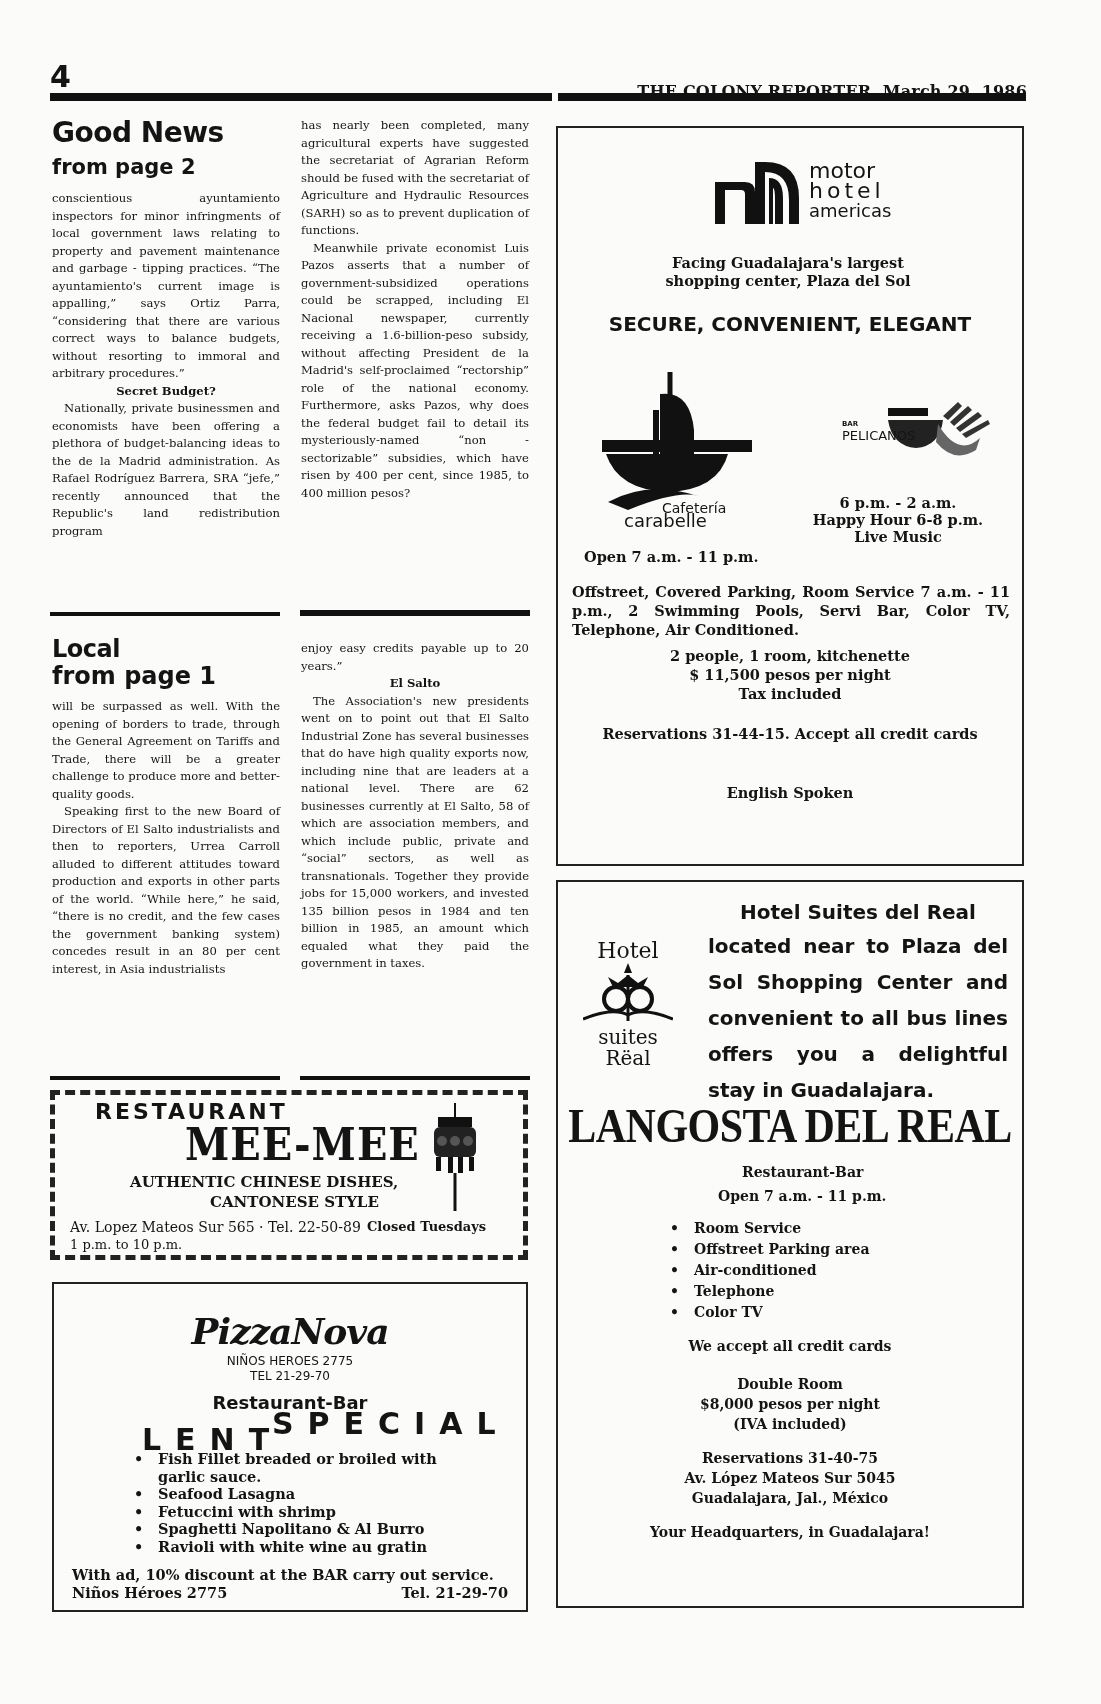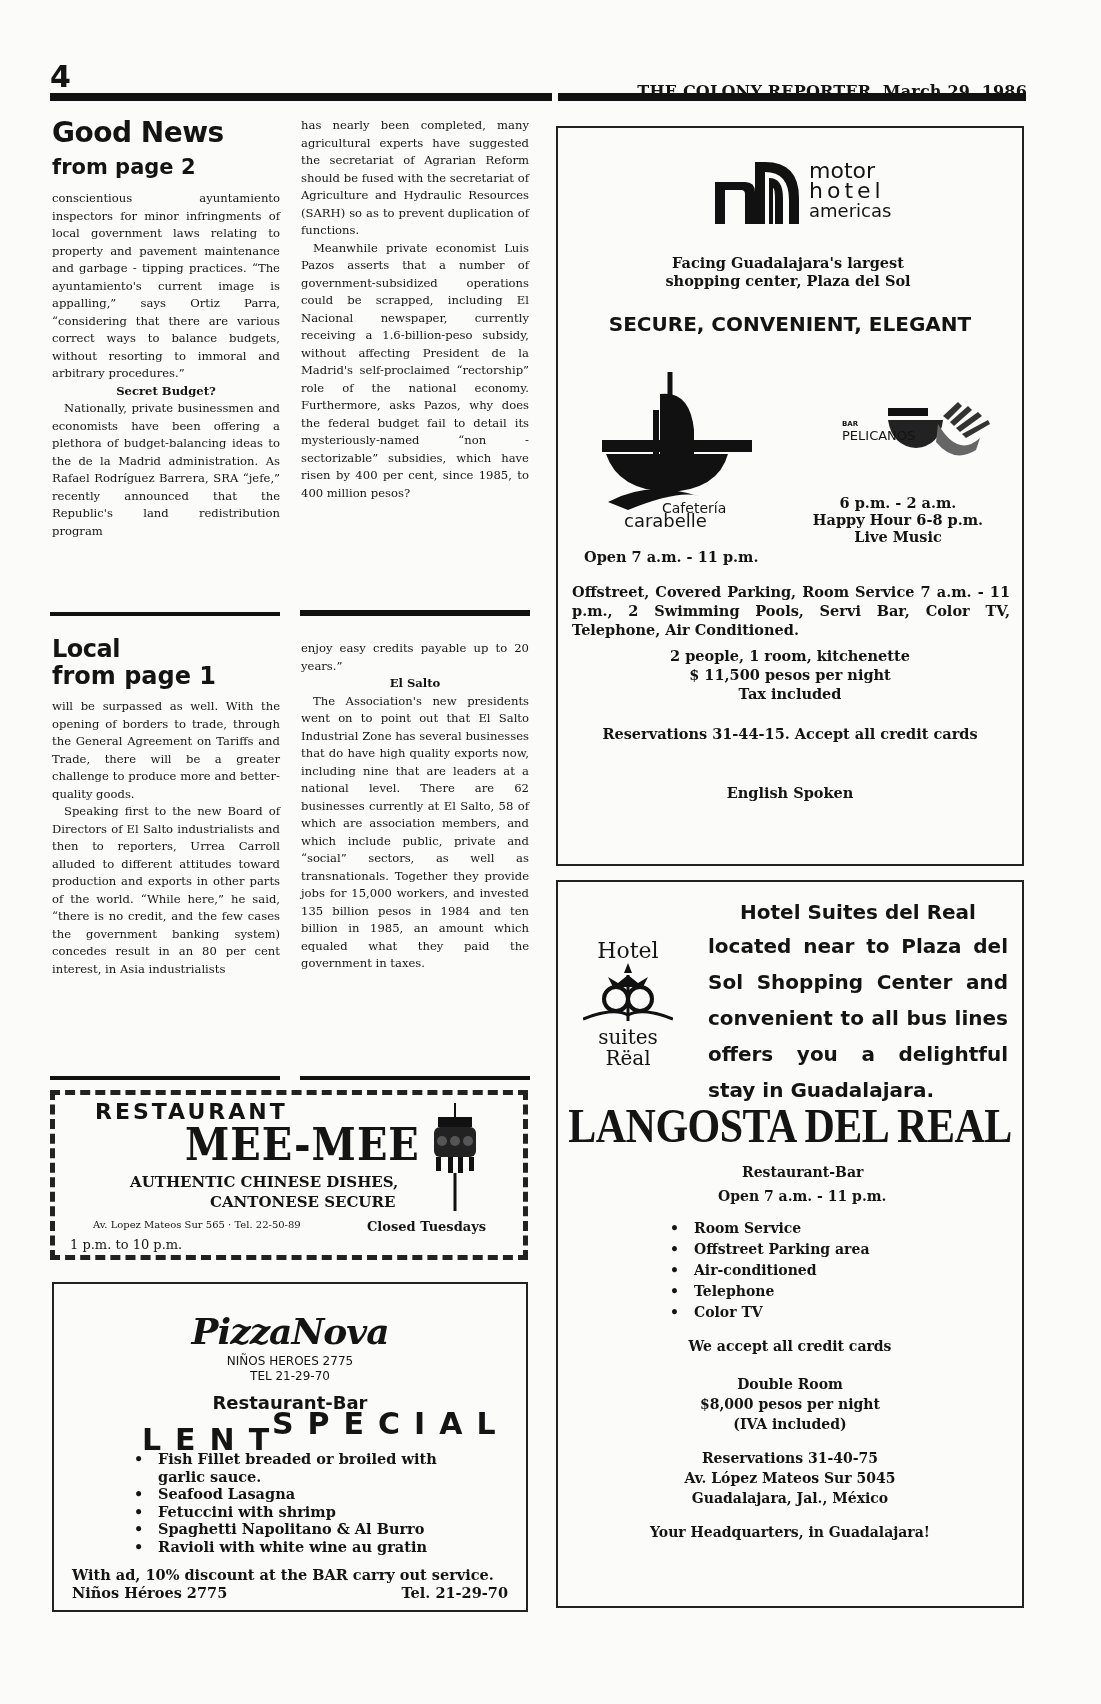--- a/index.html
+++ b/index.html
@@ -79,22 +79,22 @@
   <p class="ind">The Association's new presidents went on to point out that El Salto Industrial Zone has several businesses that do have high quality exports now, including nine that are leaders at a national level. There are 62 businesses currently at El Salto, 58 of which are association members, and which include public, private and “social” sectors, as well as transnationals. Together they provide jobs for 15,000 workers, and invested 135 billion pesos in 1984 and ten billion in 1985, an amount which equaled what they paid the government in taxes.</p>
 </div>
 
 <div class="thick-rule" style="left:50px; top:1076px; width:230px; height:4px;"></div>
 <div class="thick-rule" style="left:300px; top:1076px; width:230px; height:4px;"></div>
 
 <div class="box mm-box" style="left:50px; top:1090px; width:478px; height:170px;">
   <div class="abs sans-b" style="left:40px; top:4px; font-size:22px; letter-spacing:3px;">RESTAURANT</div>
   <div class="abs mee" style="left:130px; top:26px;">MEE-MEE</div>
   <div class="abs serif-b" style="left:75px; top:78px; font-size:15px;">AUTHENTIC CHINESE DISHES,</div>
-  <div class="abs serif-b" style="left:155px; top:98px; font-size:15px;">CANTONESE SECURE</div>
-  <div class="abs" style="left:15px; top:124px; font-size:10px; font-family:'DejaVu Serif',serif;margin-left:23px;">Av. Lopez Mateos Sur 565  · Tel. 22-50-89</div>
+  <div class="abs serif-b" style="left:155px; top:98px; font-size:15px;">CANTONESE STYLE</div>
+  <div class="abs" style="left:15px; top:124px; font-size:14px; font-family:'DejaVu Serif',serif;">Av. Lopez Mateos Sur 565  · Tel. 22-50-89</div>
   <div class="abs serif-b" style="left:312px; top:124px; font-size:13px;">Closed Tuesdays</div>
   <div class="abs" style="left:15px; top:142px; font-size:13px; font-family:'DejaVu Serif',serif;">1 p.m. to 10 p.m.</div>
   <svg class="abs" style="left:375px; top:8px;" width="50" height="108" viewBox="0 0 50 108">
     <line x1="25" y1="0" x2="25" y2="14" stroke="#111" stroke-width="2"></line>
     <rect x="8" y="14" width="34" height="10" fill="#111"></rect>
     <rect x="4" y="24" width="42" height="30" rx="6" fill="#222"></rect>
     <circle cx="12" cy="38" r="5" fill="#555"></circle>
       <circle cx="25" cy="38" r="5" fill="#555"></circle>
       <circle cx="38" cy="38" r="5" fill="#555"></circle>
     <rect x="6" y="54" width="5" height="14" fill="#111"></rect>

